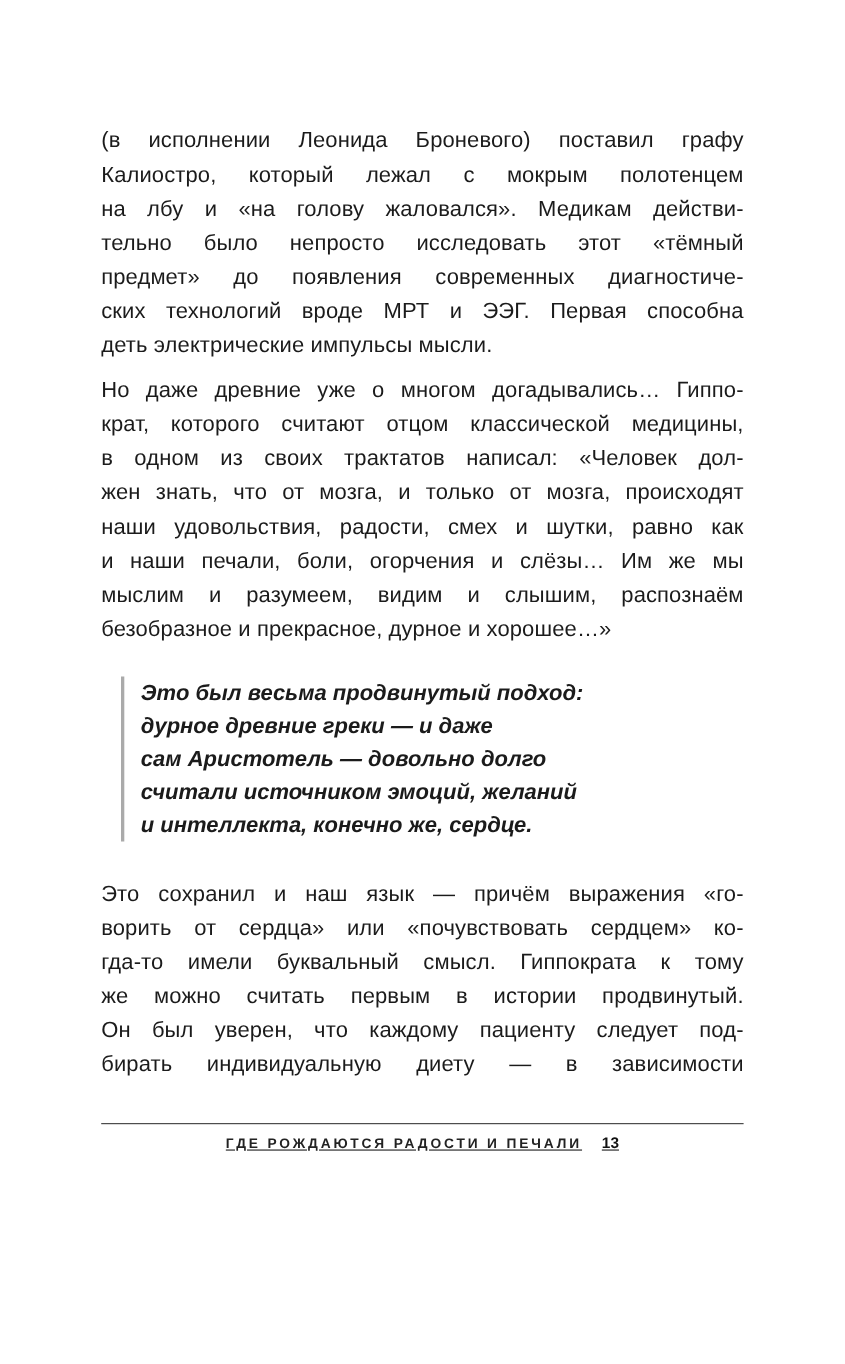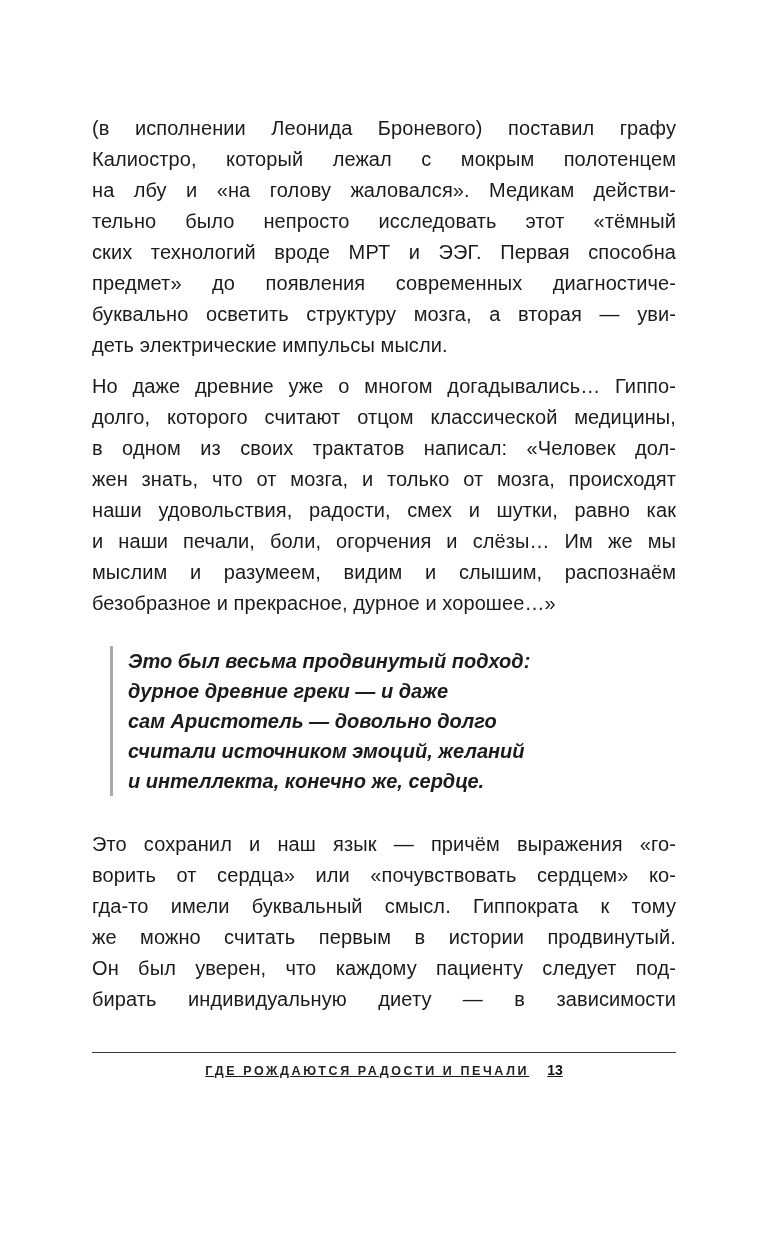--- a/index.html
+++ b/index.html
@@ -78,28 +78,27 @@
 </head>
 <body>
 
 <div class="page">
   <div class="content" id="content">
       <div class="para">
         <div class="line">(в исполнении Леонида Броневого) поставил графу</div>
         <div class="line">Калиостро, который лежал с мокрым полотенцем</div>
         <div class="line">на лбу и «на голову жаловался». Медикам действи-</div>
         <div class="line">тельно было непросто исследовать этот «тёмный</div>
+        <div class="line">предмет» до появления современных диагностиче-</div>
         <div class="line">ских технологий вроде МРТ и ЭЭГ. Первая способна</div>
-        <div class="line">предмет» до появления современных диагностиче-</div>
-        <div class="line">буквально осветить структуру мозга, а вторая — уви-</div>
         <div class="line last">деть электрические импульсы мысли.</div>
       </div>
       <div class="para">
         <div class="line">Но даже древние уже о многом догадывались… Гиппо-</div>
-        <div class="line">долго, которого считают отцом классической медицины,</div>
+        <div class="line">крат, которого считают отцом классической медицины,</div>
         <div class="line">в одном из своих трактатов написал: «Человек дол-</div>
         <div class="line">жен знать, что от мозга, и только от мозга, происходят</div>
         <div class="line">наши удовольствия, радости, смех и шутки, равно как</div>
         <div class="line">и наши печали, боли, огорчения и слёзы… Им же мы</div>
         <div class="line">мыслим и разумеем, видим и слышим, распознаём</div>
         <div class="line last">безобразное и прекрасное, дурное и хорошее…»</div>
       </div>
       <div class="quote">
         <div class="line">Это был весьма продвинутый подход:</div>
         <div class="line">дурное древние греки — и даже</div>

